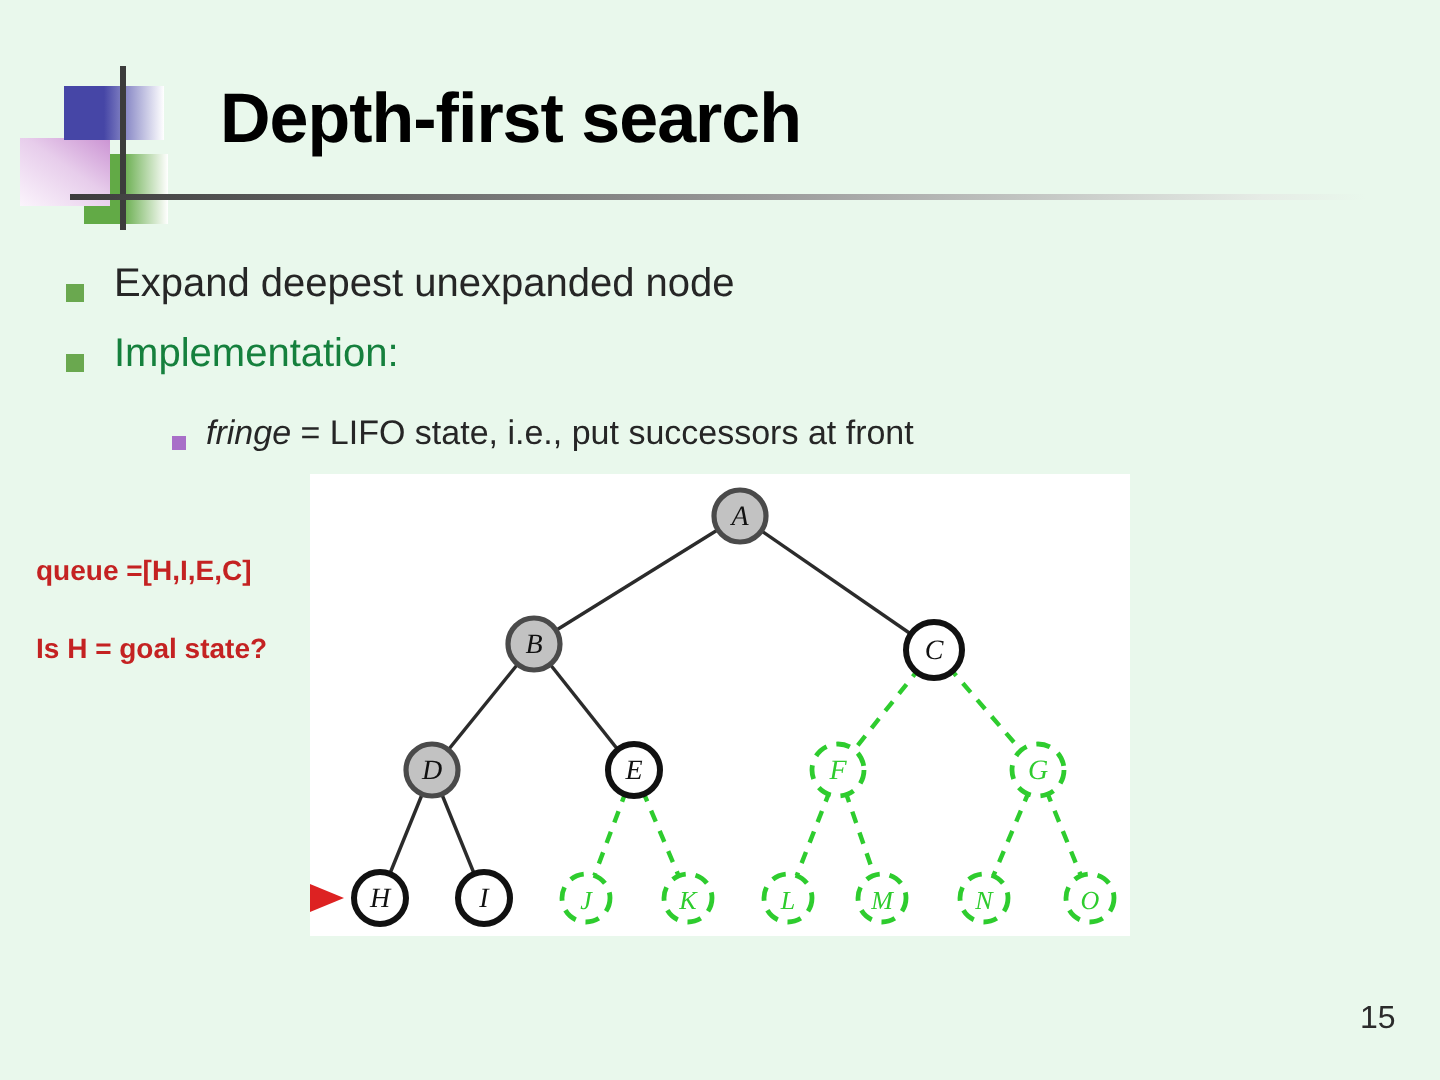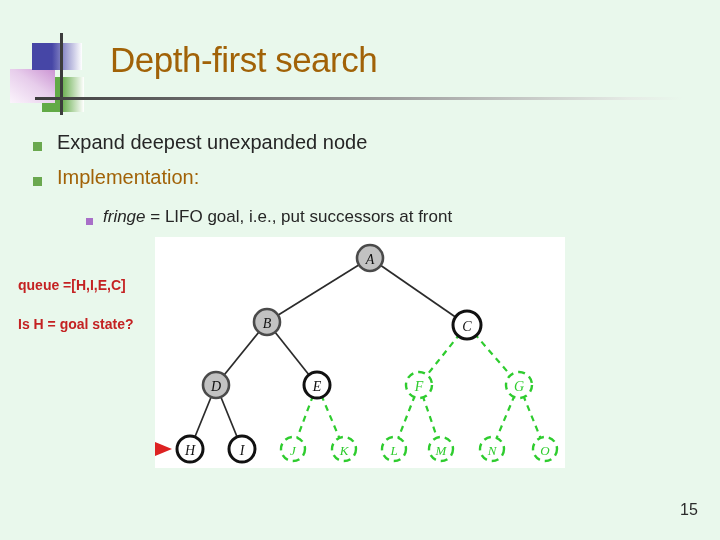--- a/index.html
+++ b/index.html
@@ -16,30 +16,30 @@
     background:linear-gradient(90deg,#62aa46 0%,#62aa46 45%,#ffffff 100%);}
   .sq-pink{left:10px;top:69px;width:45px;height:34px;z-index:2;
     background:linear-gradient(215deg,#cb93d3 0%,#e7cdeb 45%,#fbf4fc 100%);}
   .sq-blue{left:32px;top:43px;width:50px;height:27px;z-index:3;
     background:linear-gradient(90deg,#4646a6 0%,#4646a6 40%,#ffffff 100%);}
   .vline{position:absolute;left:60px;top:33px;width:3px;height:82px;background:#3c3c3c;z-index:4;}
   .hrule{position:absolute;left:35px;top:97px;width:648px;height:3px;z-index:4;
     background:linear-gradient(90deg,#3c3c3c 0%,#9d9d9d 55%,#e6ece6 92%,rgba(255,255,255,0) 100%);}
   .title{
     position:absolute;left:110px;top:40px;margin:0;
-    font-size:35px;font-weight:normal;letter-spacing:-0.5px;
-    color:#a16207;
+    font-size:35px;font-weight:bold;letter-spacing:-0.5px;
+    color:#000000;
   }
   .bullet-sq{position:absolute;width:9px;height:9px;background:#6aa84f;}
   .b1-sq{left:33px;top:142px;}
   .b2-sq{left:33px;top:177px;}
   .sub-sq{position:absolute;left:86px;top:218px;width:7px;height:7px;background:#a86fc8;}
   .bullet-text{position:absolute;font-size:20px;color:#262626;white-space:nowrap;text-align:right;}
   .b1-text{left:57px;top:131px;}
-  .b2-text{left:57px;top:166px;color:#a16207;}
+  .b2-text{left:57px;top:166px;color:#15803d;}
   .sub-text{position:absolute;left:103px;top:207px;font-size:17px;color:#262626;white-space:nowrap;}
   .sub-text .it{font-style:italic;}
   .annot{position:absolute;left:18px;font-weight:bold;font-size:14px;color:#c42222;white-space:nowrap;}
   .annot-queue{top:277px;}
   .annot-goal{top:316px;}
   .tree-wrap{position:absolute;left:140px;top:230px;width:430px;height:240px;}
   .page-num{position:absolute;left:680px;top:501px;font-size:16px;color:#2b2b2b;}
 </style>
 </head>
 <body>
@@ -56,21 +56,21 @@
 
   <h1 class="title">Depth-first search</h1>
 
   <span class="bullet-sq b1-sq"></span>
   <div class="bullet-text b1-text">Expand deepest unexpanded node</div>
 
   <span class="bullet-sq b2-sq"></span>
   <div class="bullet-text b2-text">Implementation:</div>
 
   <span class="sub-sq"></span>
-  <div class="sub-text"><span class="it">fringe</span><span> = LIFO goal, i.e., put successors at front</span></div>
+  <div class="sub-text"><span class="it">fringe</span><span> = LIFO state, i.e., put successors at front</span></div>
 
   <div class="annot annot-goal">Is H = goal state?</div>
   <div class="annot annot-queue">queue =[H,I,E,C]</div>
 
   <div class="tree-wrap">
     <svg id="tree-svg" width="430" height="240" viewBox="0 0 430 240">
       <rect x="15" y="7" width="410" height="231" fill="#ffffff"></rect>
     <line x1="230" y1="28" x2="127" y2="92" stroke="#2b2b2b" stroke-width="1.7"></line>
         <line x1="230" y1="28" x2="327" y2="95" stroke="#2b2b2b" stroke-width="1.7"></line>
         <line x1="127" y1="92" x2="76" y2="155" stroke="#2b2b2b" stroke-width="1.7"></line>

